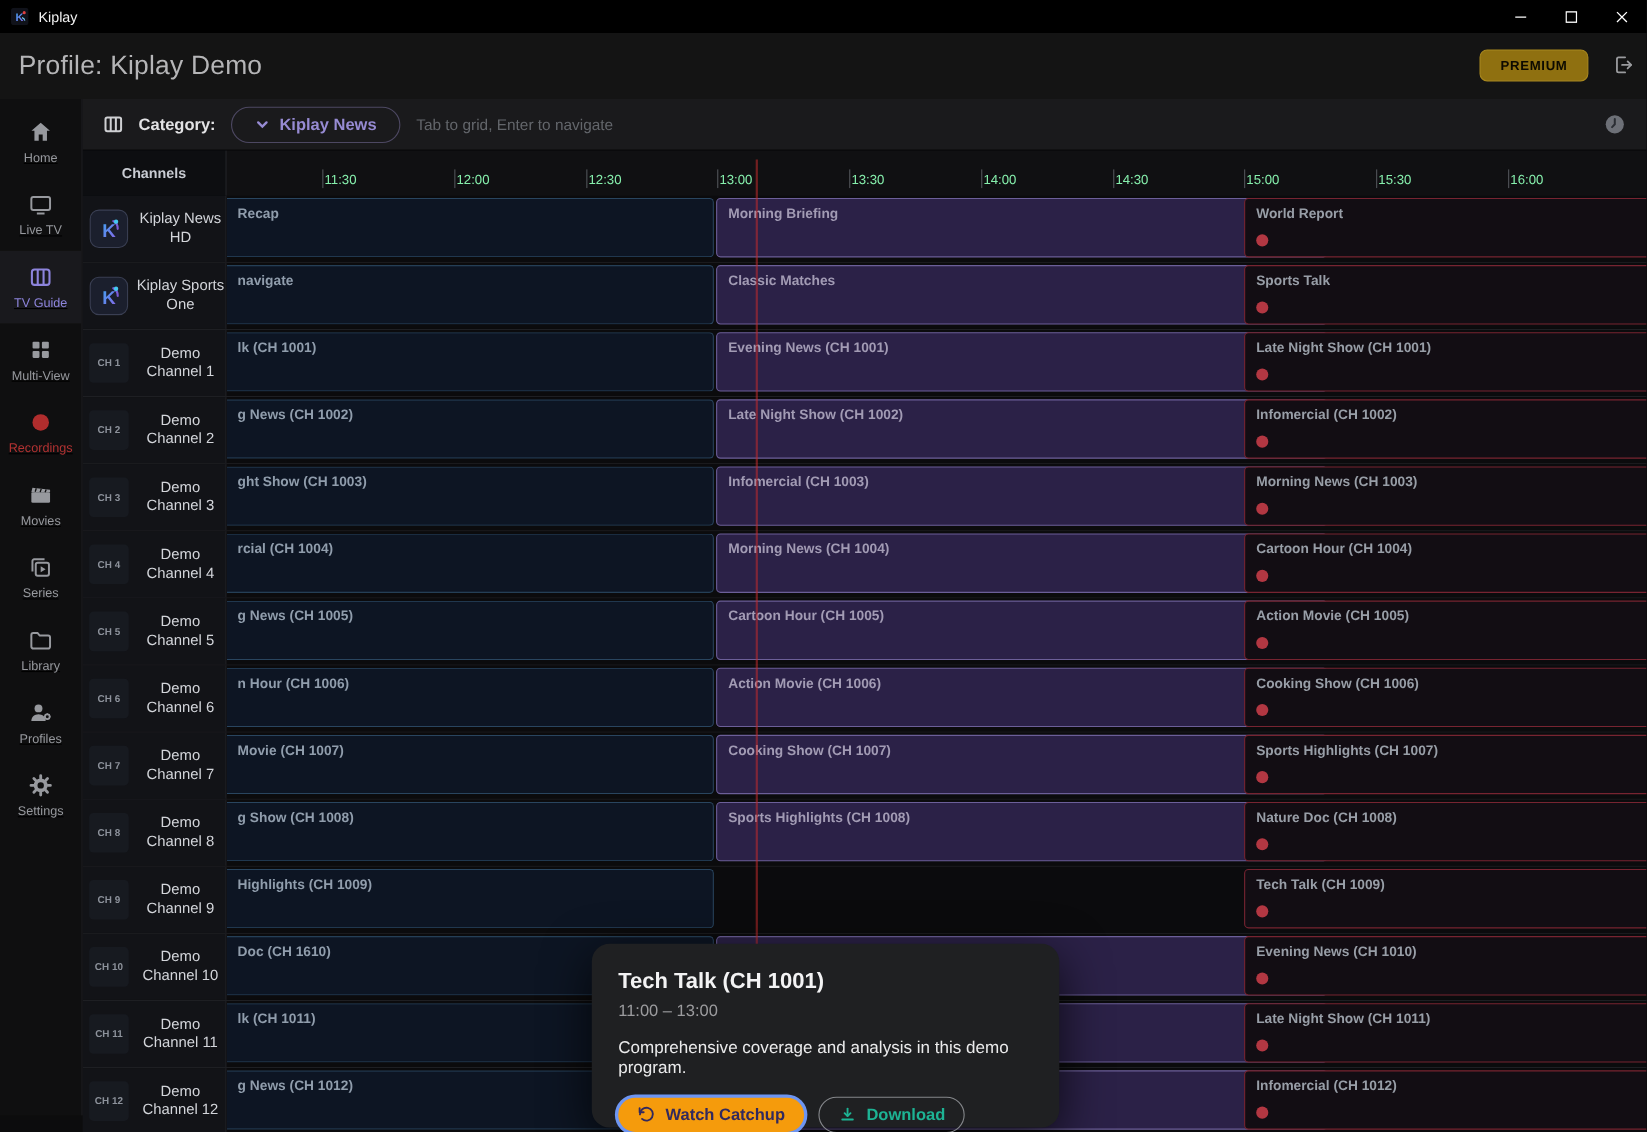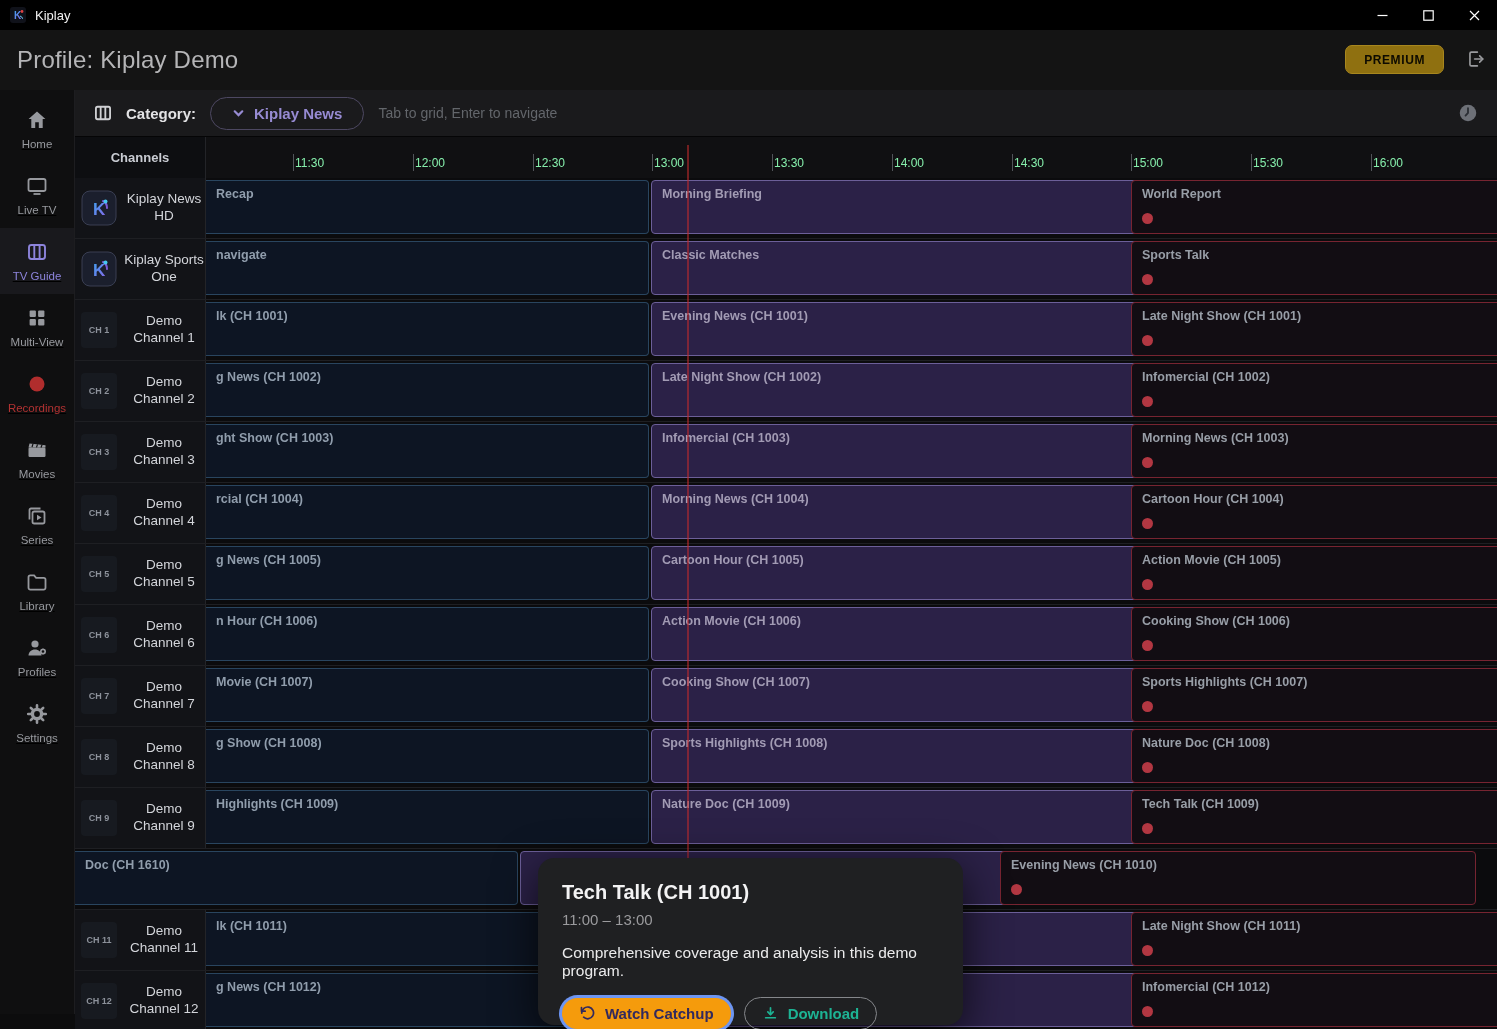--- a/index.html
+++ b/index.html
@@ -494,30 +494,31 @@
         </div>
         <div class="grow">
           <div class="ch-cell">
             <div class="ch-badge">CH 9</div>
             <div class="ch-name">Demo Channel 9</div>
           </div>
           <div class="prog-area">
             <div class="block past">
               <div class="lbl">Highlights (CH 1009)</div>
             </div>
-            <div class="block current">
-              <div class="lbl">Nature Doc (CH 1009)</div>
-            </div>
             <div class="block next">
               <div class="lbl">Tech Talk (CH 1009)</div>
               <div class="dot"></div>
             </div>
           </div>
         </div>
         <div class="grow">
+          <div class="ch-cell">
+            <div class="ch-badge">CH 10</div>
+            <div class="ch-name">Demo Channel 10</div>
+          </div>
           <div class="prog-area">
             <div class="block past">
               <div class="lbl">Doc (CH 1610)</div>
             </div>
             <div class="block current"></div>
             <div class="block next">
               <div class="lbl">Evening News (CH 1010)</div>
               <div class="dot"></div>
             </div>
           </div>

